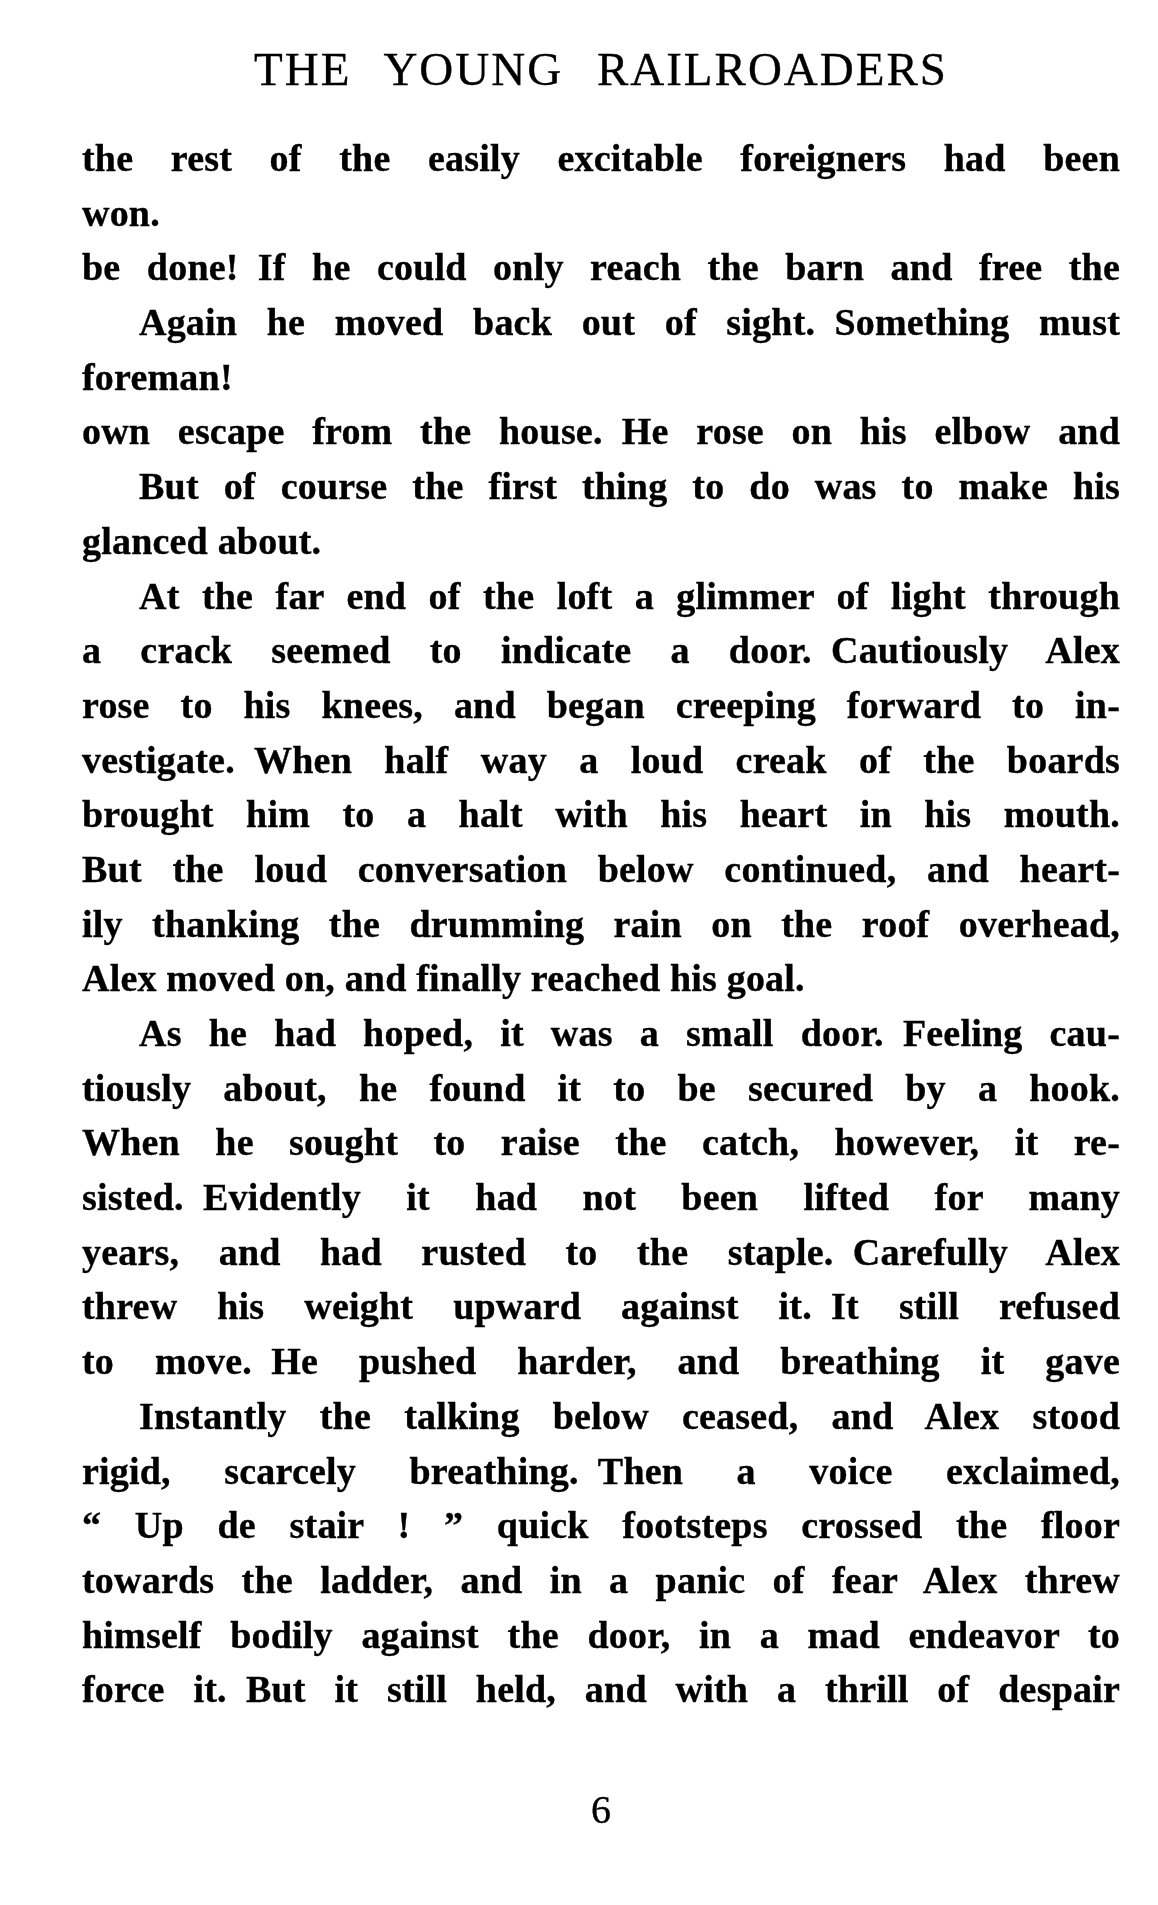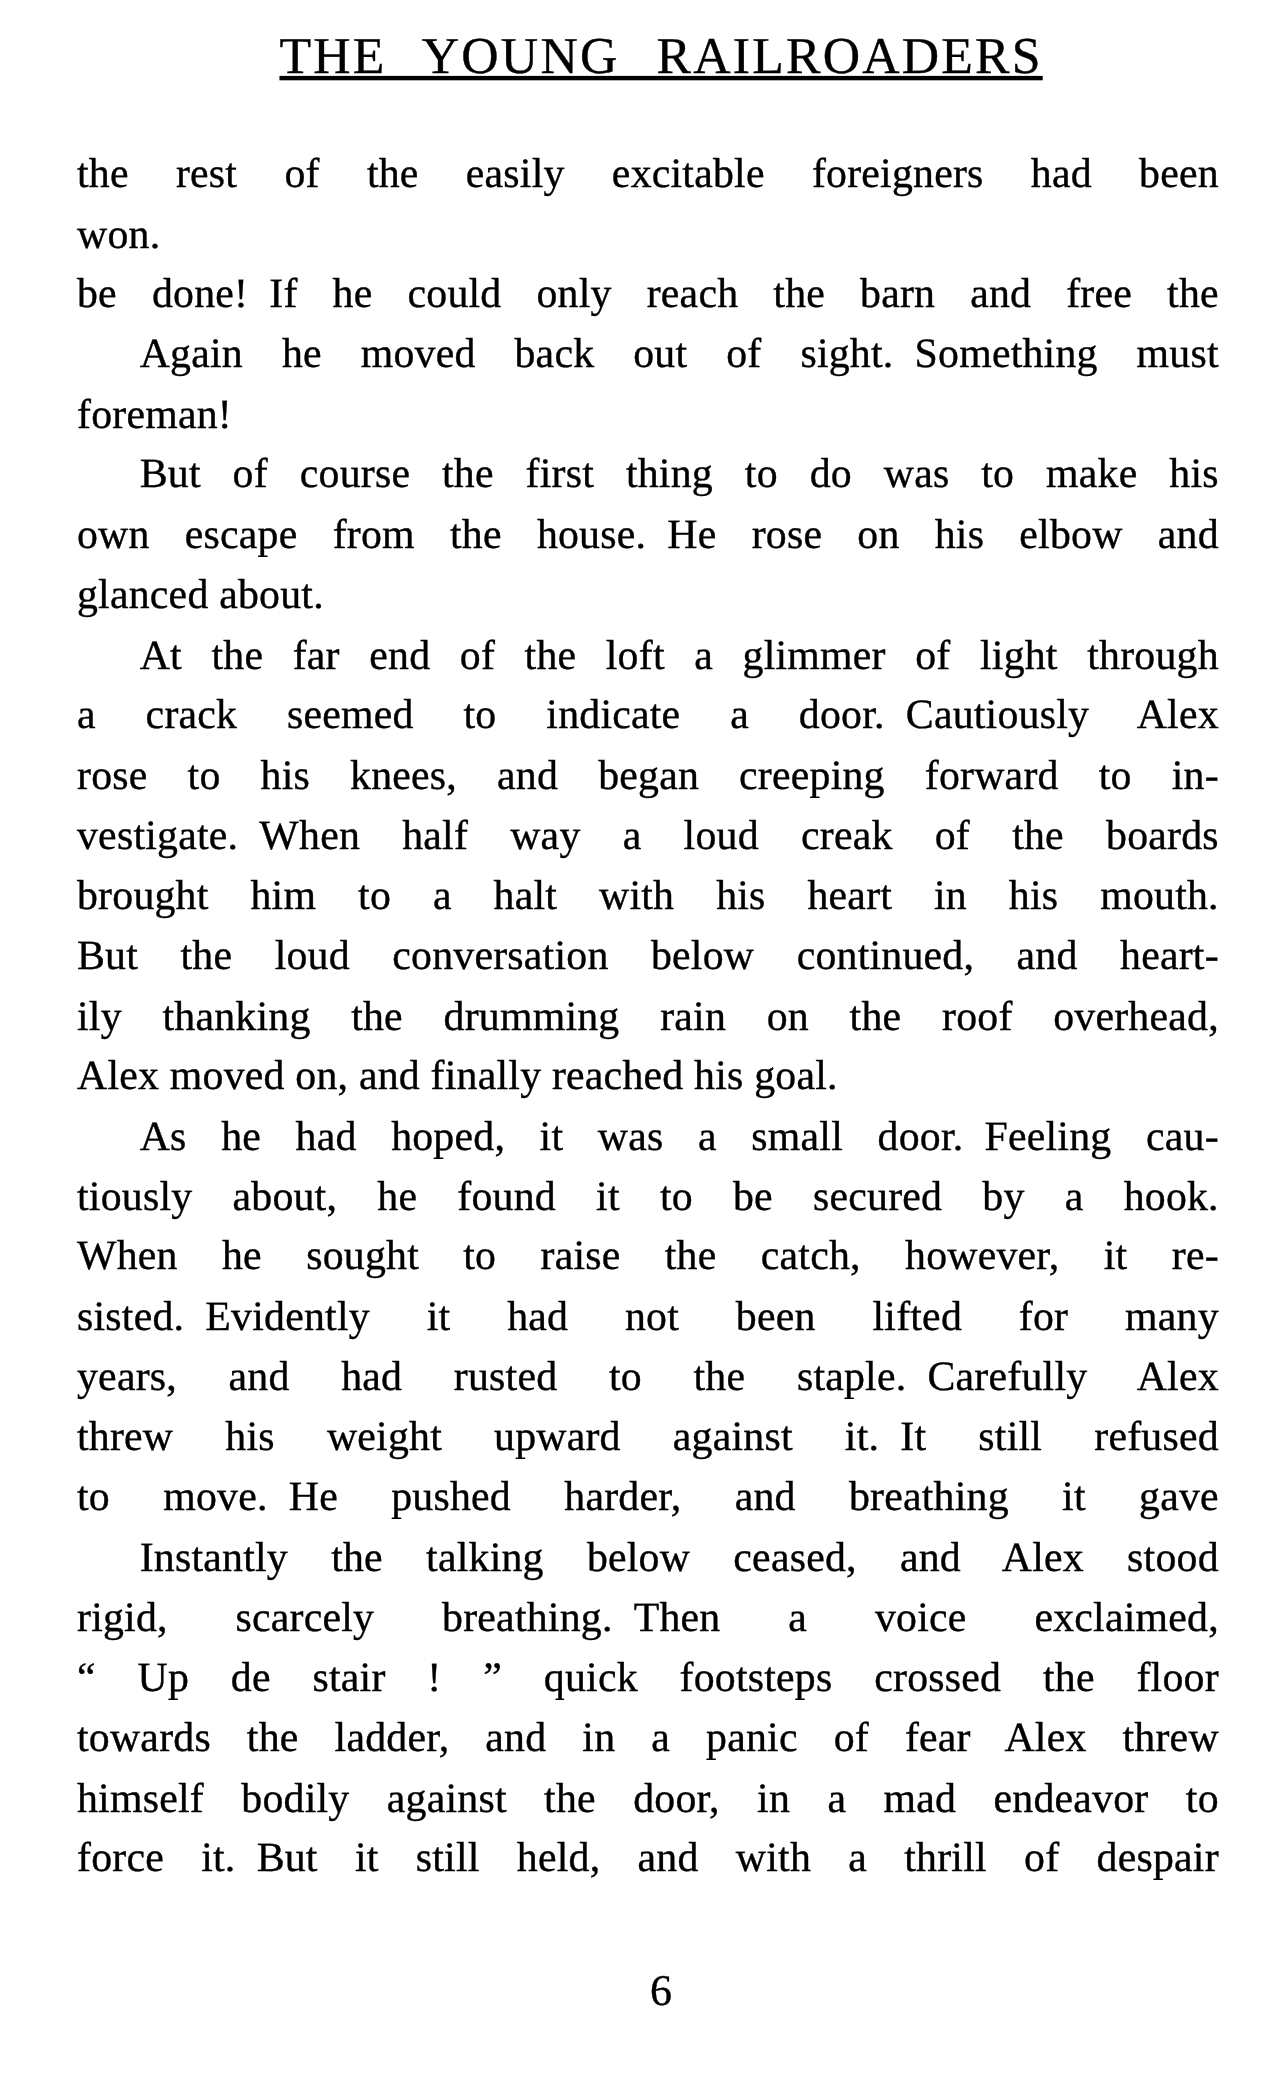--- a/index.html
+++ b/index.html
@@ -12,36 +12,36 @@
     width: 1158px;
     height: 1905px;
     background: #ffffff;
     color: #000000;
     font-family: "Liberation Serif", "DejaVu Serif", serif;
     -webkit-text-stroke: 0.35px #000;
     overflow: hidden;
   }
   .running-head {
     position: absolute;
-    top: 26px;
+    top: 44px;
     left: 82px;
     width: 1038px;
     text-align: center;
     font-size: 47px;
     line-height: 1.1;
     letter-spacing: 2px;
     word-spacing: 20px;
     white-space: nowrap;
-    text-decoration: underline;
   }
   .text-block {
     position: absolute;
     top: 131px;
-    left: 70px;
+    left: 82px;
     width: 1038px;
+    font-weight: bold;
   }
   .paragraph {
     margin: 0;
     padding: 0;
   }
   .line {
     font-size: 38px;
     line-height: 54.7px;
     height: 54.7px;
     text-align: justify;
@@ -76,22 +76,22 @@
       <div class="paragraph">
         <div class="line">the rest of the easily excitable foreigners had been</div>
         <div class="line end">won.</div>
       </div>
       <div class="paragraph">
         <div class="line">be done! If he could only reach the barn and free the</div>
         <div class="line indent">Again he moved back out of sight. Something must</div>
         <div class="line end">foreman!</div>
       </div>
       <div class="paragraph">
+        <div class="line">own escape from the house. He rose on his elbow and</div>
         <div class="line indent">But of course the first thing to do was to make his</div>
-        <div class="line">own escape from the house. He rose on his elbow and</div>
         <div class="line end">glanced about.</div>
       </div>
       <div class="paragraph">
         <div class="line indent">At the far end of the loft a glimmer of light through</div>
         <div class="line">a crack seemed to indicate a door. Cautiously Alex</div>
         <div class="line">rose to his knees, and began creeping forward to in-</div>
         <div class="line">vestigate. When half way a loud creak of the boards</div>
         <div class="line">brought him to a halt with his heart in his mouth.</div>
         <div class="line">But the loud conversation below continued, and heart-</div>
         <div class="line">ily thanking the drumming rain on the roof overhead,</div>

